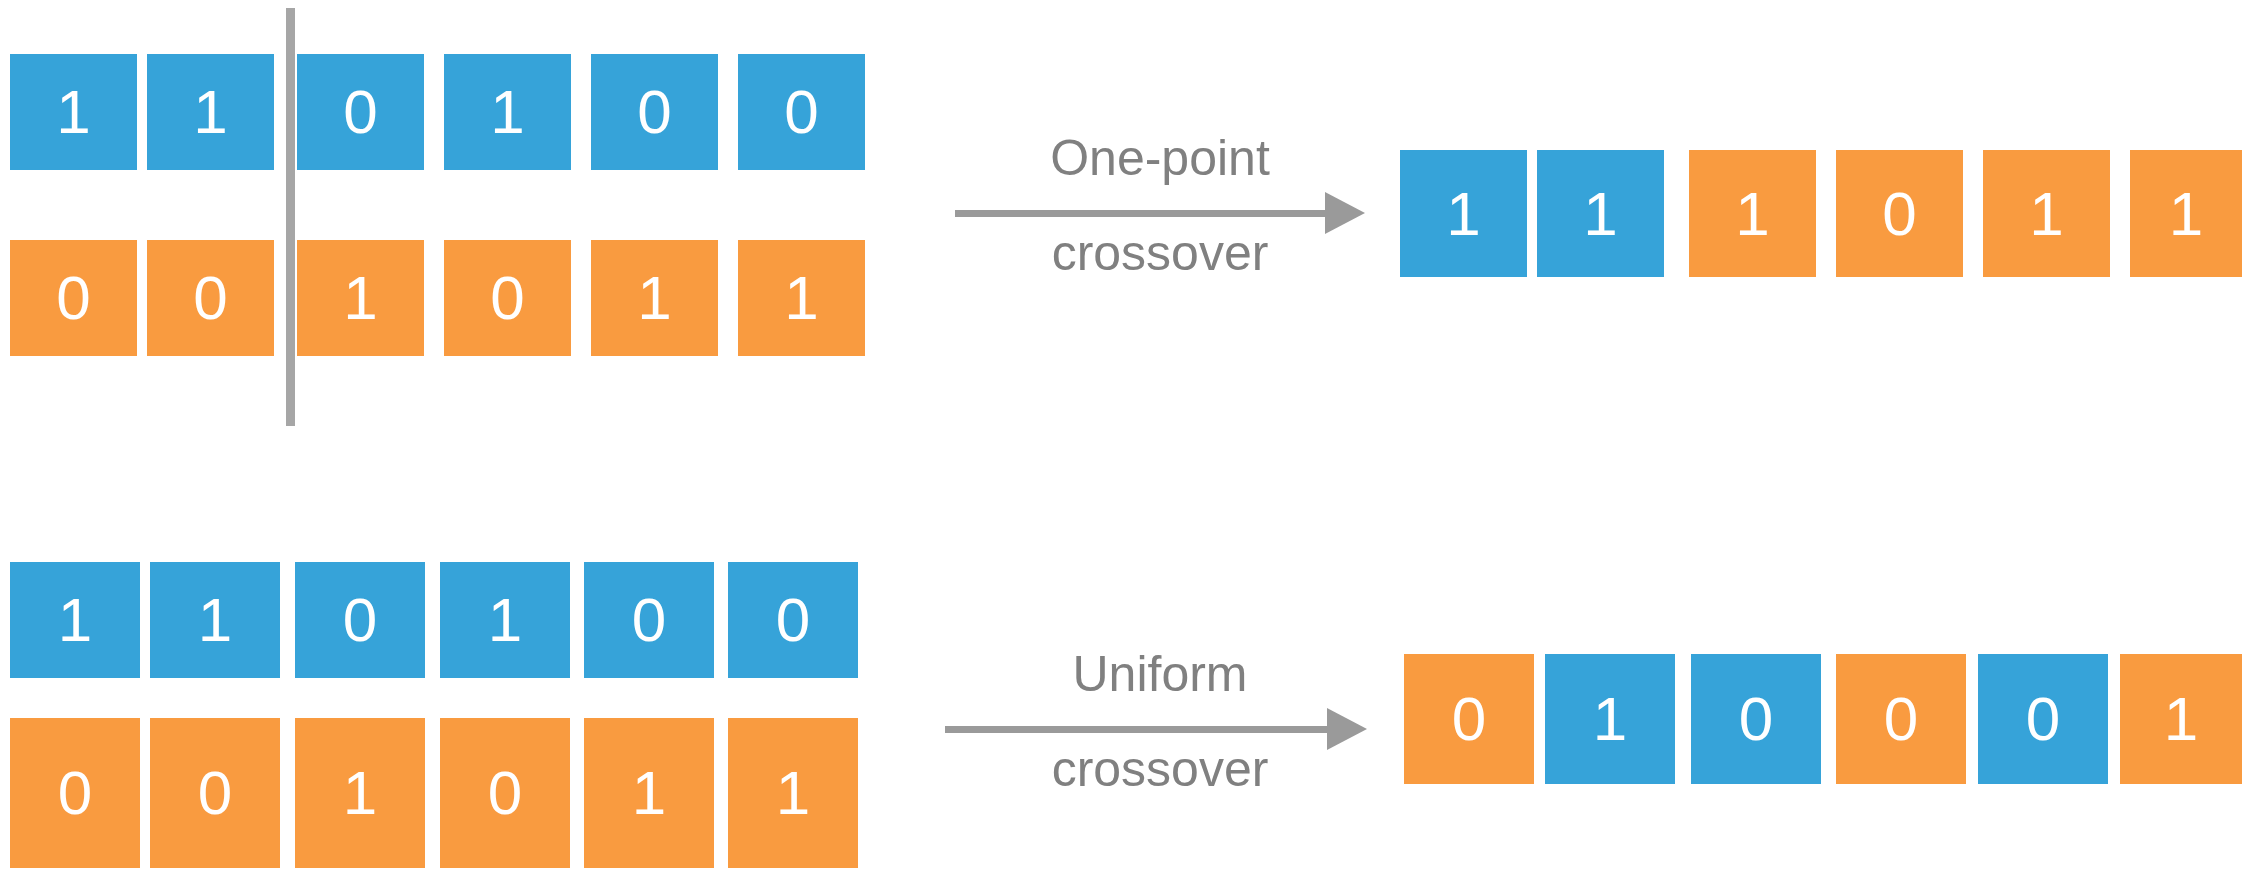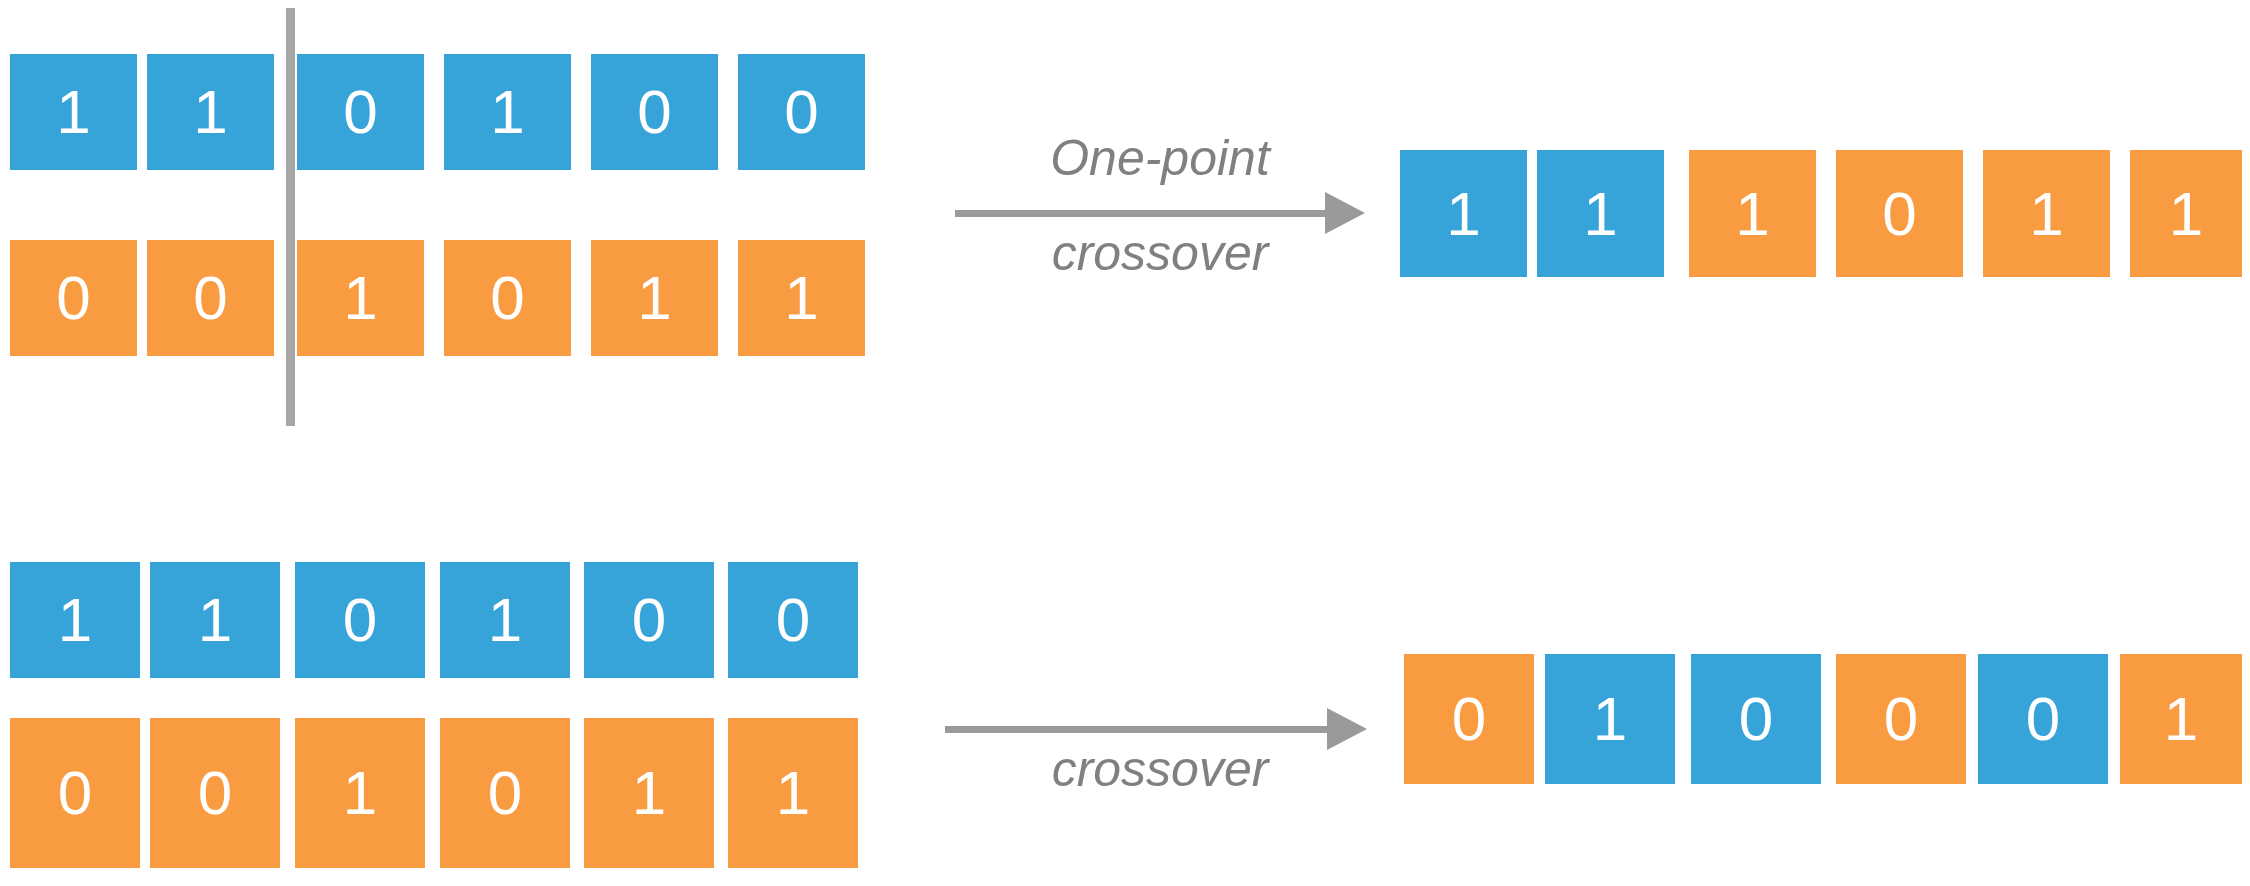--- a/index.html
+++ b/index.html
@@ -61,21 +61,20 @@
   .arrow-label {
     position: absolute;
     color: #808080;
     font-family: "Liberation Sans", sans-serif;
     font-size: 50px;
     line-height: 1.12;
     text-align: center;
     white-space: pre-line;
     width: 100%;
     left: 0;
-    font-style: italic;
   }
   .arrow-label.top    { }
   .arrow-label.bottom { }
 </style>
 </head>
 <body>
 
 <div id="canvas">
 
   <div>
@@ -126,20 +125,21 @@
   <div>
     <div class="gene orange" style="left:10px;  top:718px; width:130px; height:150px; font-size:62px;">0</div>
     <div class="gene orange" style="left:150px; top:718px; width:130px; height:150px; font-size:62px;">0</div>
     <div class="gene orange" style="left:295px; top:718px; width:130px; height:150px; font-size:62px;">1</div>
     <div class="gene orange" style="left:440px; top:718px; width:130px; height:150px; font-size:62px;">0</div>
     <div class="gene orange" style="left:584px; top:718px; width:130px; height:150px; font-size:62px;">1</div>
     <div class="gene orange" style="left:728px; top:718px; width:130px; height:150px; font-size:62px;">1</div>
   </div>
 
   <div class="arrow-group" style="left:945px; top:646px; width:430px; height:165px;">
+    <div class="arrow-label top" style="top:0px;">Uniform</div>
     <div class="arrow-shaft" style="top:80px; width:390px;"></div>
     <div class="arrow-head" style="left:382px; top:62px;"></div>
     <div class="arrow-label bottom" style="top:95px;">crossover</div>
   </div>
 
   <div>
     <div class="gene orange" style="left:1404px; top:654px; width:130px; height:130px; font-size:62px;">0</div>
     <div class="gene blue" style="left:1545px; top:654px; width:130px; height:130px; font-size:62px;">1</div>
     <div class="gene blue" style="left:1691px; top:654px; width:130px; height:130px; font-size:62px;">0</div>
     <div class="gene orange" style="left:1836px; top:654px; width:130px; height:130px; font-size:62px;">0</div>

